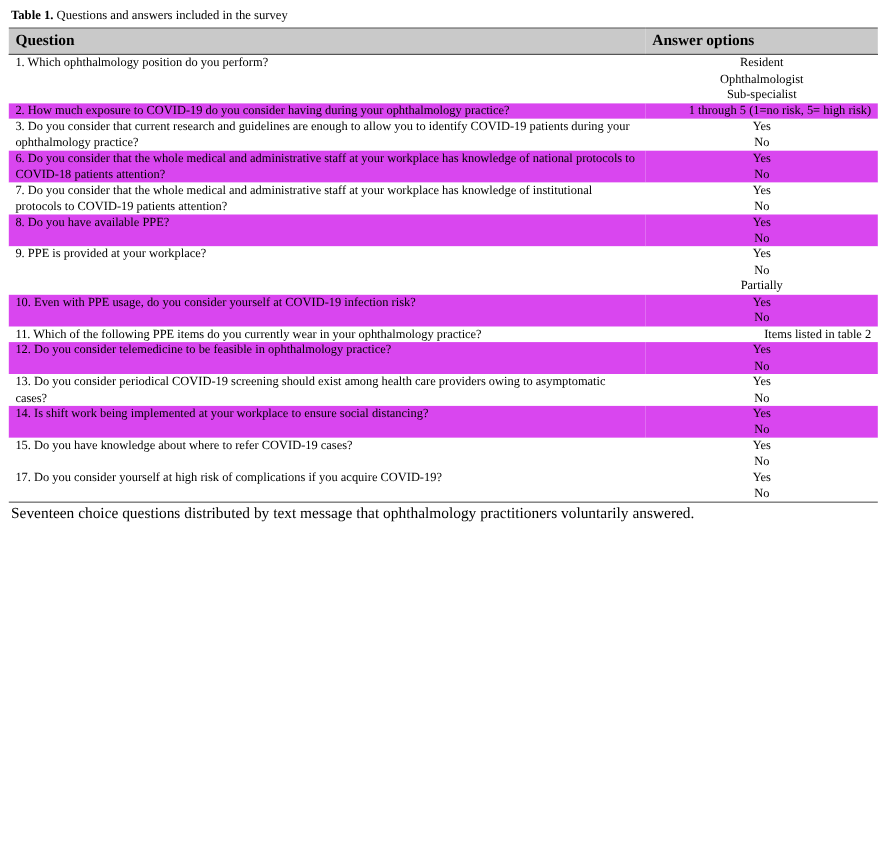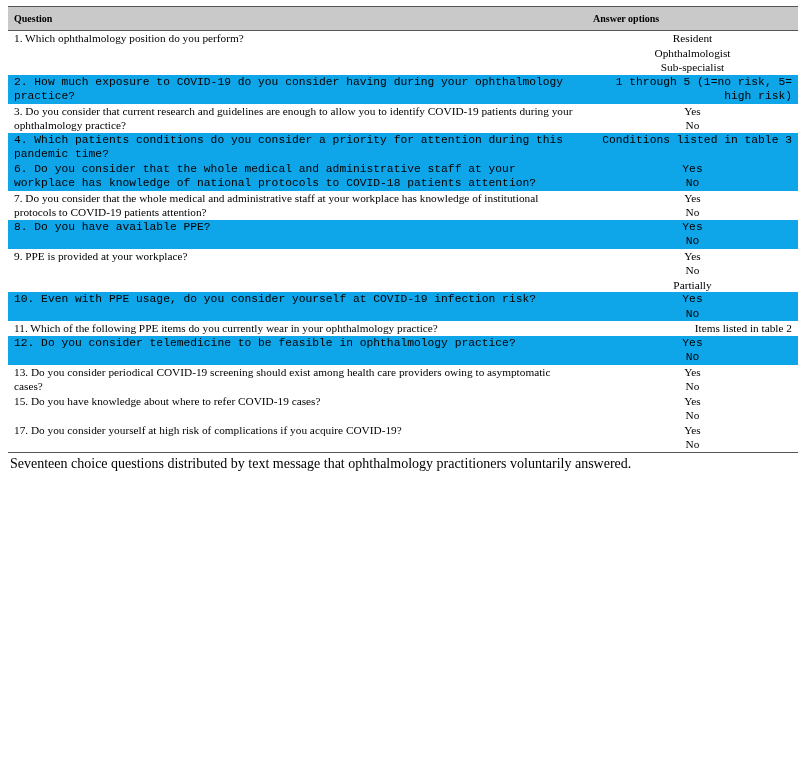--- a/index.html
+++ b/index.html
@@ -33,86 +33,84 @@
     width: 100%;
     border-collapse: collapse;
     table-layout: fixed;
     font-size: 11.3px;
   }
   table.survey thead th {
     background: #c9c9c9;
     border-top: 1px solid #555;
     border-bottom: 1px solid #555;
     font-weight: bold;
-    font-size: 10px;
+    font-size: 14px;
     padding: 3px 6px;
     text-align: left;
     height: 17px;
   }
   th.col-q { width: 74%; }
   th.col-a { width: 26%; text-align: right; }
   table.survey td {
     padding: 0 6px;
     vertical-align: top;
     line-height: 14.5px;
   }
   td.q {
     text-align: left;
   }
   td.a {
     text-align: center;
     white-space: pre-line;
   }
   tr.shade td {
-    background: #0ea5e9;
-    font-family: Liberation Mono, monospace;
+    background: #d946ef;
   }
   tr.plain td {
     background: #ffffff;
   }
   td.a.right {
     text-align: right;
   }
   .footnote {
     border-top: 1px solid #555;
     font-size: 14px;
     line-height: 13px;
     padding: 4px 2px 0 2px;
   }
   .ans-line { display: block; }
 </style>
 </head>
 <body>
 
 <div id="page">
 
+  <div class="caption">
+    <span class="cap-label">Table 1.</span><span> Questions and answers included in the survey</span>
+  </div>
 
   <table class="survey">
     <thead>
       <tr>
         <th class="col-q">Question</th>
         <th class="col-a">Answer options</th>
       </tr>
     </thead>
     <tbody id="table-body">
         <tr class="plain">
           <td class="q">1. Which ophthalmology position do you perform?</td>
           <td class="a"><span class="ans-line">Resident</span><span class="ans-line">Ophthalmologist</span><span class="ans-line">Sub-specialist</span></td>
         </tr>
         <tr class="shade">
           <td class="q">2. How much exposure to COVID-19 do you consider having during your ophthalmology practice?</td>
           <td class="a right"><span class="ans-line">1 through 5 (1=no risk, 5= high risk)</span></td>
         </tr>
         <tr class="plain">
           <td class="q">3. Do you consider that current research and guidelines are enough to allow you to identify COVID-19 patients during your ophthalmology practice?</td>
           <td class="a"><span class="ans-line">Yes</span><span class="ans-line">No</span></td>
-        </tr>
-        <tr class="shade">
-          <td class="q">4. Which patients conditions do you consider a priority for attention during this pandemic time?</td>
-          <td class="a right"><span class="ans-line">Conditions listed in table 3</span></td>
         </tr>
         <tr class="shade">
           <td class="q">6. Do you consider that the whole medical and administrative staff at your workplace has knowledge of national protocols to COVID-18 patients attention?</td>
           <td class="a"><span class="ans-line">Yes</span><span class="ans-line">No</span></td>
         </tr>
         <tr class="plain">
           <td class="q">7. Do you consider that the whole medical and administrative staff at your workplace has knowledge of institutional protocols to COVID-19 patients attention?</td>
           <td class="a"><span class="ans-line">Yes</span><span class="ans-line">No</span></td>
         </tr>
         <tr class="shade">
@@ -132,20 +130,24 @@
           <td class="a right"><span class="ans-line">Items listed in table 2</span></td>
         </tr>
         <tr class="shade">
           <td class="q">12. Do you consider telemedicine to be feasible in ophthalmology practice?</td>
           <td class="a"><span class="ans-line">Yes</span><span class="ans-line">No</span></td>
         </tr>
         <tr class="plain">
           <td class="q">13. Do you consider periodical COVID-19 screening should exist among health care providers owing to asymptomatic cases?</td>
           <td class="a"><span class="ans-line">Yes</span><span class="ans-line">No</span></td>
         </tr>
+        <tr class="shade">
+          <td class="q">14. Is shift work being implemented at your workplace to ensure social distancing?</td>
+          <td class="a"><span class="ans-line">Yes</span><span class="ans-line">No</span></td>
+        </tr>
         <tr class="plain">
           <td class="q">15. Do you have knowledge about where to refer COVID-19 cases?</td>
           <td class="a"><span class="ans-line">Yes</span><span class="ans-line">No</span></td>
         </tr>
         <tr class="plain">
           <td class="q">17. Do you consider yourself at high risk of complications if you acquire COVID-19?</td>
           <td class="a"><span class="ans-line">Yes</span><span class="ans-line">No</span></td>
         </tr>
       </tbody>
   </table>

